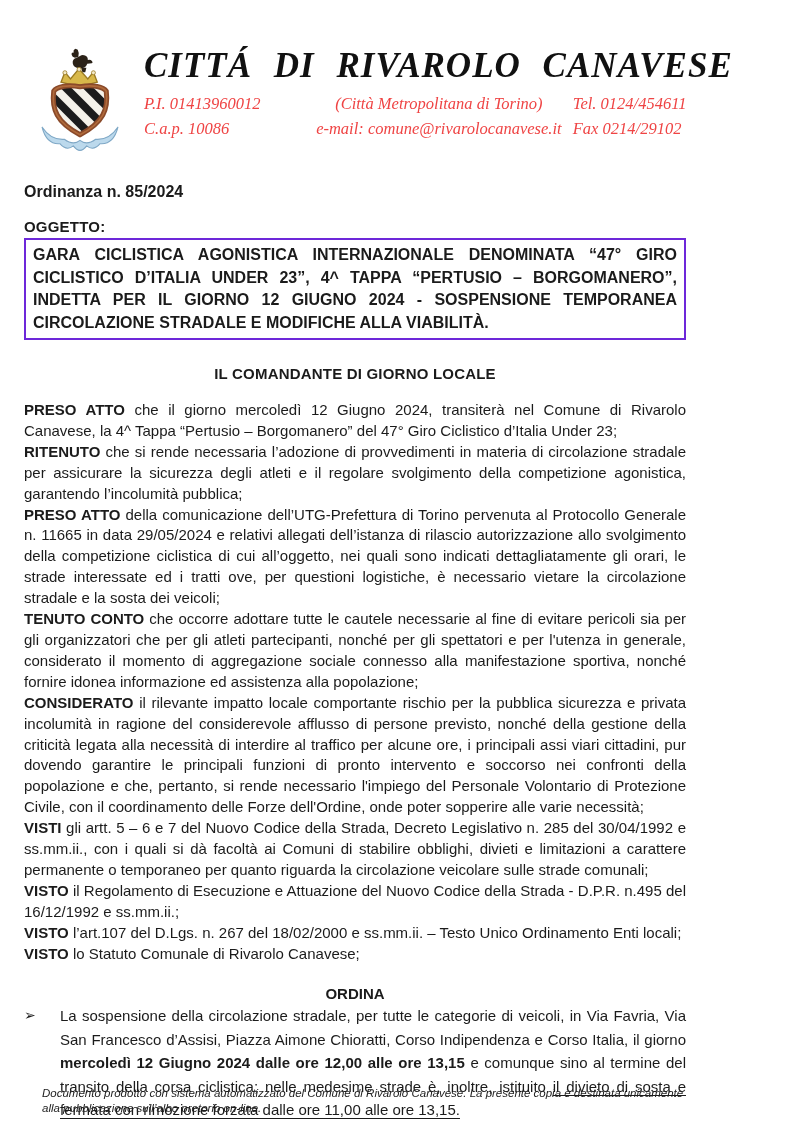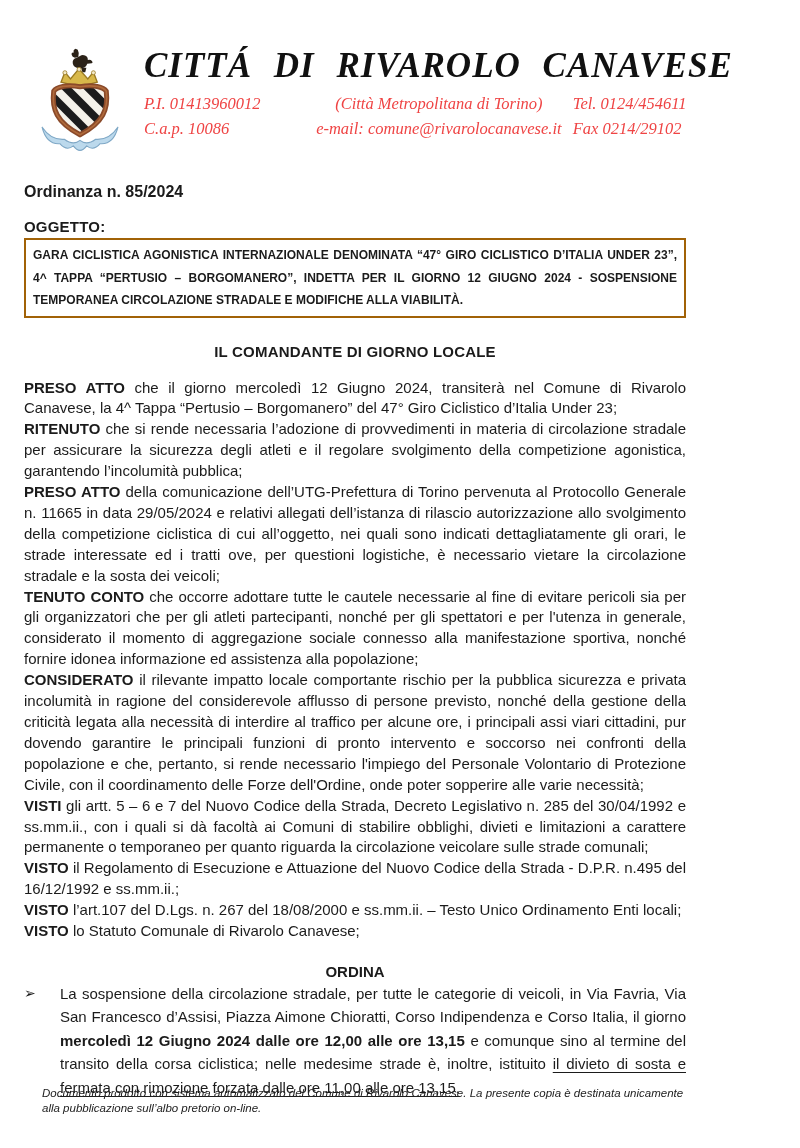--- a/index.html
+++ b/index.html
@@ -48,25 +48,25 @@
     font-size:16px;
     margin-top:27px;
   }
   .subject-label{
     font-weight:bold;
     font-size:15px;
     margin-top:17px;
     letter-spacing:.2px;
   }
   .subject-box{
-    border:2px solid #a16207;
+    border:2px solid #6d28d9;
     margin-top:3px;
     padding:4px 7px;
     font-weight:bold;
-    font-size:12px;
+    font-size:16px;
     line-height:22.5px;
     text-align:justify;
   }
   
   .authority-heading{
     text-align:center;
     font-weight:bold;
     font-size:15px;
     margin-top:25px;
     letter-spacing:.2px;
@@ -176,21 +176,21 @@
   <div class="authority-heading">IL COMANDANTE DI GIORNO LOCALE</div>
 
   <div class="recitals">
     <div class="recital"><span class="lead">PRESO ATTO</span><span> che il giorno mercoledì 12 Giugno 2024, transiterà nel Comune di Rivarolo Canavese, la 4^ Tappa “Pertusio – Borgomanero” del 47° Giro Ciclistico d’Italia Under 23;</span></div>
     <div class="recital"><span class="lead">RITENUTO</span><span> che si rende necessaria l’adozione di provvedimenti in materia di circolazione stradale per assicurare la sicurezza degli atleti e il regolare svolgimento della competizione agonistica, garantendo l’incolumità pubblica;</span></div>
     <div class="recital"><span class="lead">PRESO ATTO</span><span> della comunicazione dell’UTG-Prefettura di Torino pervenuta al Protocollo Generale n. 11665 in data 29/05/2024 e relativi allegati dell’istanza di rilascio autorizzazione allo svolgimento della competizione ciclistica di cui all’oggetto, nei quali sono indicati dettagliatamente gli orari, le strade interessate ed i tratti ove, per questioni logistiche, è necessario vietare la circolazione stradale e la sosta dei veicoli;</span></div>
     <div class="recital"><span class="lead">TENUTO CONTO</span><span> che occorre adottare tutte le cautele necessarie al fine di evitare pericoli sia per gli organizzatori che per gli atleti partecipanti, nonché per gli spettatori e per l'utenza in generale, considerato il momento di aggregazione sociale connesso alla manifestazione sportiva, nonché fornire idonea informazione ed assistenza alla popolazione;</span></div>
     <div class="recital"><span class="lead">CONSIDERATO</span><span> il rilevante impatto locale comportante rischio per la pubblica sicurezza e privata incolumità in ragione del considerevole afflusso di persone previsto, nonché della gestione della criticità legata alla necessità di interdire al traffico per alcune ore, i principali assi viari cittadini, pur dovendo garantire le principali funzioni di pronto intervento e soccorso nei confronti della popolazione e che, pertanto, si rende necessario l'impiego del Personale Volontario di Protezione Civile, con il coordinamento delle Forze dell'Ordine, onde poter sopperire alle varie necessità;</span></div>
     <div class="recital"><span class="lead">VISTI</span><span> gli artt. 5 – 6 e 7 del Nuovo Codice della Strada, Decreto Legislativo n. 285 del 30/04/1992 e ss.mm.ii., con i quali si dà facoltà ai Comuni di stabilire obblighi, divieti e limitazioni a carattere permanente o temporaneo per quanto riguarda la circolazione veicolare sulle strade comunali;</span></div>
     <div class="recital"><span class="lead">VISTO</span><span> il Regolamento di Esecuzione e Attuazione del Nuovo Codice della Strada - D.P.R. n.495 del 16/12/1992 e ss.mm.ii.;</span></div>
-    <div class="recital"><span class="lead">VISTO</span><span> l’art.107 del D.Lgs. n. 267 del 18/08/2000 e ss.mm.ii. – Testo Unico Ordinamento Enti locali;</span></div>
+    <div class="recital"><span class="lead">VISTO</span><span> l’art.107 del D.Lgs. n. 267 del 18/02/2000 e ss.mm.ii. – Testo Unico Ordinamento Enti locali;</span></div>
     <div class="recital"><span class="lead">VISTO</span><span> lo Statuto Comunale di Rivarolo Canavese;</span></div>
   </div>
 
   <div class="order-heading">ORDINA</div>
   <div class="order-item">
     <div class="bullet-glyph">➢</div>
     <div class="bullet-text">
       <span>La sospensione della circolazione stradale, per tutte le categorie di veicoli, in Via Favria, Via San Francesco d’Assisi, Piazza Aimone Chioratti, Corso Indipendenza e Corso Italia, il giorno </span><span class="b">mercoledì 12 Giugno 2024 dalle ore 12,00 alle ore 13,15</span><span> e comunque sino al termine del transito della corsa ciclistica; nelle medesime strade è, inoltre, istituito </span><span class="u">il divieto di sosta e fermata con rimozione forzata dalle ore 11,00 alle ore 13,15.</span>
     </div>
   </div>

